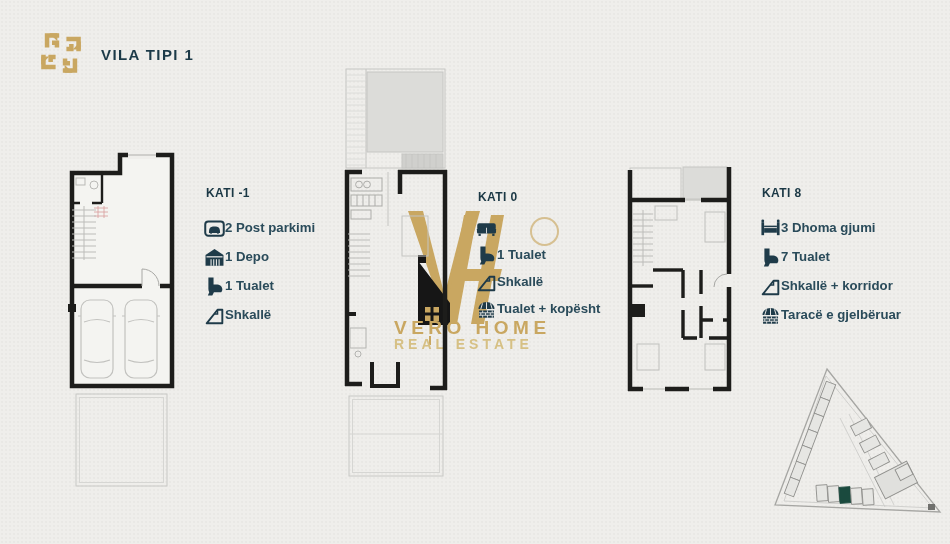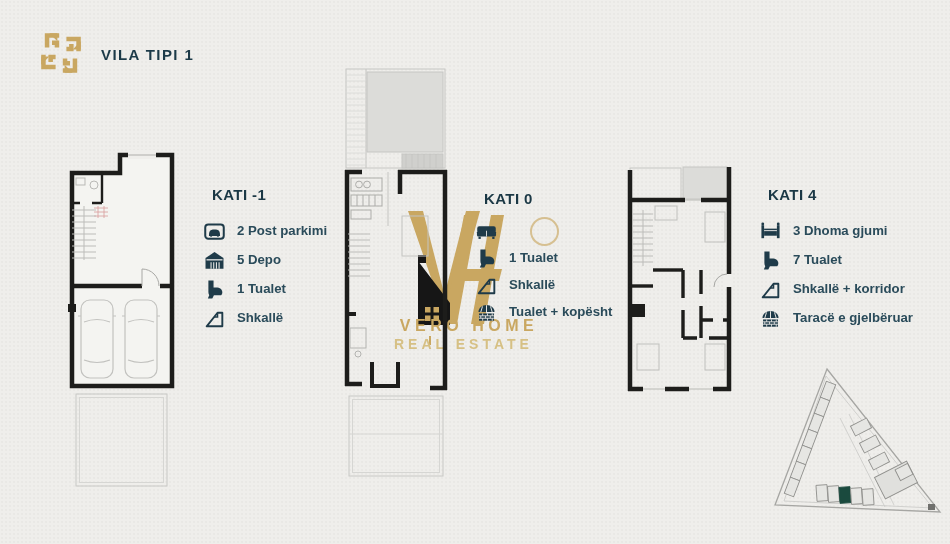--- a/index.html
+++ b/index.html
@@ -12,30 +12,30 @@
   }
   .abs{position:absolute;}
   
   .brand-logo{left:34px;top:26px;z-index:6;}
   .page-title{left:101px;top:46px;z-index:6;font-size:15px;font-weight:800;
     color:#1c3a48;letter-spacing:1.4px;}
   
   .plan{position:absolute;z-index:4;}
   
   .legend{position:absolute;z-index:6;display:flex;flex-direction:column;}
-  .legend h2{margin:0 8px 18px;font-size:15px;font-weight:800;color:#1b3845;letter-spacing:.4px;}
+  .legend h2{margin:0 2px 18px;font-size:12px;font-weight:800;color:#1b3845;letter-spacing:.4px;}
   .legend.lg-b h2{margin-bottom:14px;}
-  .row{display:flex;align-items:center;gap:12px;margin-bottom:8px;min-height:21px;}
+  .row{display:flex;align-items:center;margin-bottom:8px;min-height:21px;}
   .legend.lg-b .row{margin-bottom:6px;}
   .fico{width:21px;height:21px;flex:none;color:#1f3b49;}
   .lbl{font-size:13.2px;font-weight:700;color:#2a4b5a;line-height:1.22;}
   .lg-b .lbl{max-width:104px;}
   
   .wm{z-index:2;}
-  .wm-name{left:394px;top:317px;width:150px;text-align:center;font-size:16px;
+  .wm-name{left:394px;top:317px;width:150px;text-align:center;font-size:19px;
     font-weight:700;color:#c9a761;letter-spacing:4.5px;white-space:nowrap;}
   .wm-tag{left:394px;top:336px;width:150px;font-size:14px;
     font-weight:700;color:#d6c084;letter-spacing:4px;white-space:nowrap;}
   .wm-tick{left:429px;top:336px;width:2px;height:9px;background:#c9a761;}
   .wm-ring{left:530px;top:217px;width:25px;height:25px;border:2px solid rgba(201,167,97,.65);
     border-radius:50%;}
   .sitemap{z-index:4;}
 </style>
 </head>
 <body>
@@ -238,21 +238,21 @@
     <div class="row">
       <svg class="fico">
           <use href="#i-parking"></use>
         </svg>
       <span class="lbl">2 Post parkimi</span>
     </div>
     <div class="row">
       <svg class="fico">
           <use href="#i-depo"></use>
         </svg>
-      <span class="lbl">5 Depo</span>
+      <span class="lbl">1 Depo</span>
     </div>
     <div class="row">
       <svg class="fico">
           <use href="#i-toilet"></use>
         </svg>
       <span class="lbl">1 Tualet</span>
     </div>
     <div class="row">
       <svg class="fico">
           <use href="#i-stairs"></use>
@@ -282,21 +282,21 @@
     </div>
     <div class="row">
       <svg class="fico">
           <use href="#i-dome"></use>
         </svg>
       <span class="lbl">Tualet + kopësht</span>
     </div>
   </div>
 
   <div class="legend lg-c" style="left:760px;top:186px">
-    <h2>KATI 4</h2>
+    <h2>KATI 8</h2>
     <div class="row">
       <svg class="fico">
           <use href="#i-bed"></use>
         </svg>
       <span class="lbl">3 Dhoma gjumi</span>
     </div>
     <div class="row">
       <svg class="fico">
           <use href="#i-toilet"></use>
         </svg>

